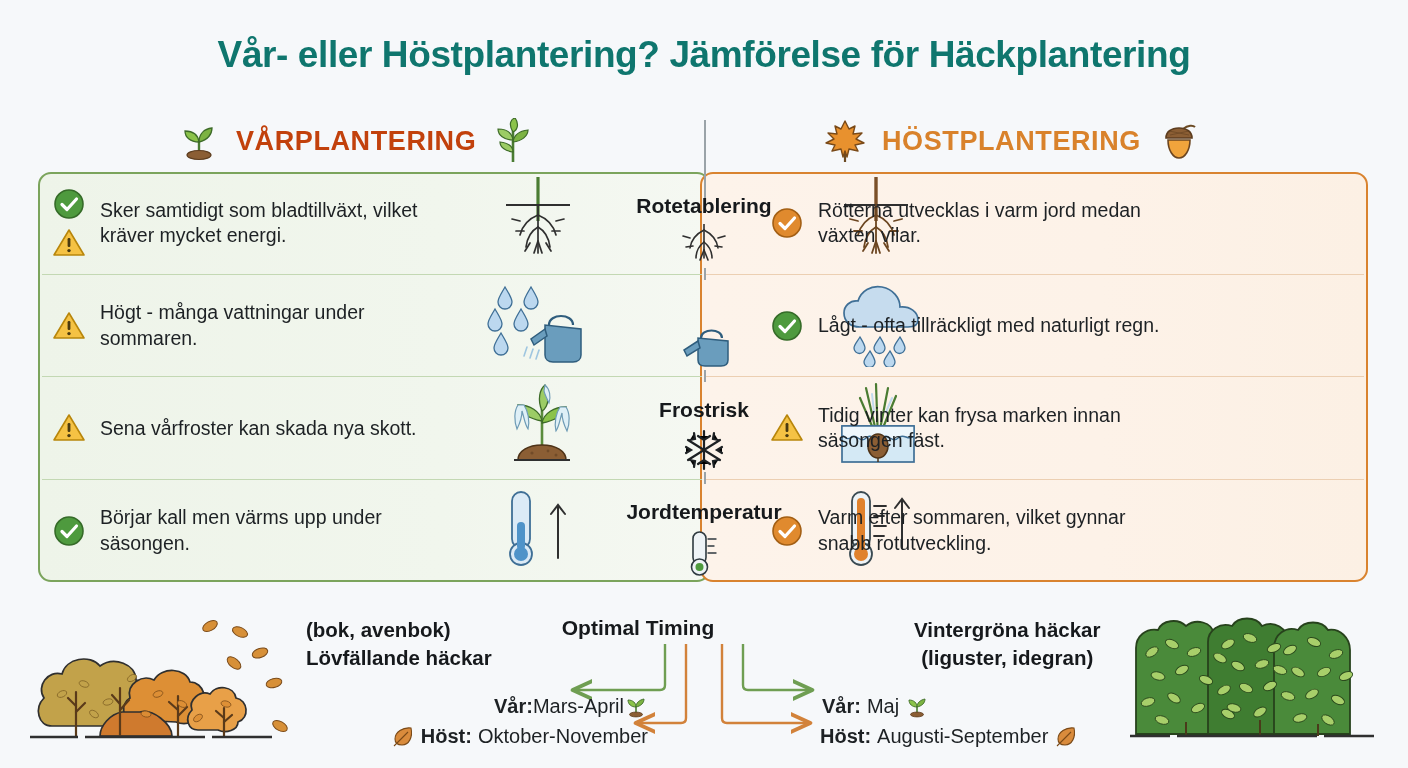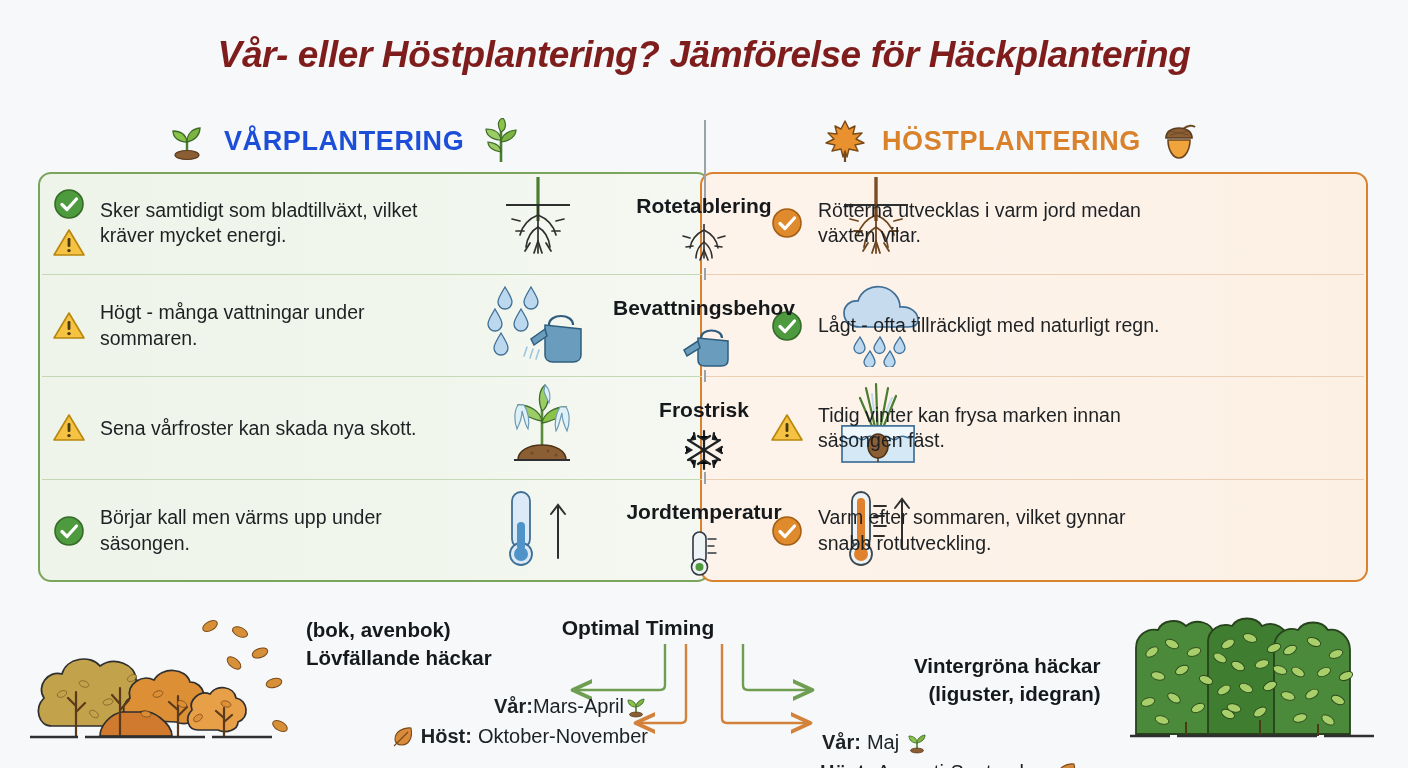--- a/index.html
+++ b/index.html
@@ -8,32 +8,31 @@
     background: #f6f8fa;
     font-family: "Liberation Sans", sans-serif;
     overflow: hidden;
   }
   .page { position: relative; width: 1408px; height: 768px; }
 
   
   .title {
     position: absolute; top: 34px; left: 0; width: 1408px;
     text-align: center;
-    font-size: 37px; font-weight: bold; color: #7f1d1d;
+    font-size: 37px; font-weight: bold; color: #0f766e;
     letter-spacing: -0.4px;
-    font-style: italic;
   }
 
   
   .season-head {
     position: absolute; top: 118px;
     display: flex; align-items: center; gap: 14px;
     font-size: 27px; font-weight: bold; letter-spacing: 0.6px;
   }
-  .season-head.left  { left: 164px; color: #1d4ed8; }
+  .season-head.left  { left: 176px; color: #c2410c; }
   .season-head.right { left: 822px; color: #d9822b; }
   .season-head .ico { width: 46px; height: 46px; display:block; }
 
   
   .panel {
     position: absolute; top: 172px; height: 410px;
     border-radius: 13px; border: 2.5px solid;
   }
   .panel.left  { left: 38px;  width: 672px; background: linear-gradient(90deg,#eef4e9 0%, #f1f6ed 60%, #f5f8f2 100%); border-color: #7ba45c; }
   .panel.right { left: 700px; width: 668px; background: linear-gradient(90deg,#fdf3ea 0%, #fdf2e8 60%, #fcf0e4 100%); border-color: #d9832f; }
@@ -81,21 +80,21 @@
   .vdiv { position: absolute; width: 1.5px; background: #9aa3a8; left: 704px; }
 
   
   .bottom { position: absolute; top: 600px; left: 0; width: 1408px; height: 168px; }
   .optimal-title {
     position: absolute; top: 16px; left: 0; width: 1276px; text-align: center;
     font-size: 21px; font-weight: bold; color: #16191c;
   }
   .grp { position: absolute; top: 16px; }
   .grp.left  { left: 306px; text-align: left; }
-  .grp.right { left: 914px; text-align: right; margin-top: 36px; }
+  .grp.right { left: 914px; text-align: center; }
   .grp-title { font-size: 20.5px; font-weight: bold; color: #16191c; line-height: 1.35; }
   .tl-line { display: flex; align-items: center; font-size: 20px; color: #1d2124; white-space: nowrap; }
   .tl-line b { font-weight: bold; }
   .grp.left .tl-line  { justify-content: flex-end; }
   .lines-l { position: absolute; top: 78px; left: 0; width: 342px; }
   .lines-r { position: absolute; top: 78px; left: 0; width: 342px; }
   .mini { width: 24px; height: 24px; vertical-align: -5px; }
 </style>
 </head>
 <body>
@@ -420,21 +419,20 @@
           <path d="M16 22 L9 23"></path>
             <path d="M38 22 L45 23"></path>
           <path d="M27 18 C22 22 19 28 19 34"></path>
             <path d="M27 18 C32 22 35 28 35 34"></path>
           <path d="M27 26 L23 36"></path>
             <path d="M27 26 L31 36"></path>
         </g>
       </svg>
     </div>
 
-    <div class="center-label" style="top:124px">Bevattningsbehov</div>
     <div class="center-icon" style="top:154px">
       <svg width="60" height="42" viewBox="0 0 60 42">
         <path d="M24 12 L24 34 C24 38 27 40 31 40 L47 40 C51 40 54 38 54 34 L54 15 Z" fill="#6a9dbd" stroke="#2f5d7d" stroke-width="1.5"></path>
         <path d="M24 15 L10 24 L13 30 L26 22 Z" fill="#6a9dbd" stroke="#2f5d7d" stroke-width="1.5"></path>
         <path d="M27 12 C27 2 48 2 48 12" fill="none" stroke="#2f5d7d" stroke-width="2.2"></path>
       </svg>
     </div>
 
     <div class="center-label" style="top:226px">Frostrisk</div>
     <div class="center-icon" style="top:256px">

